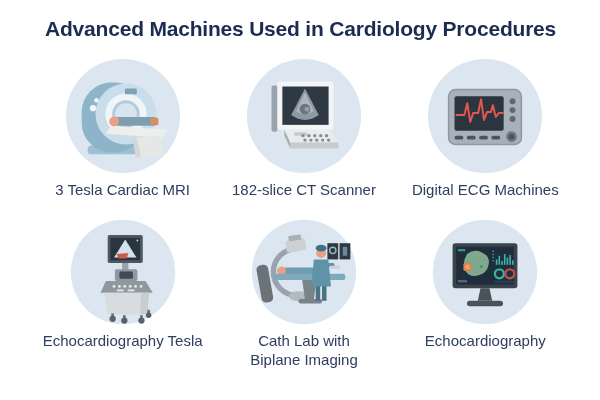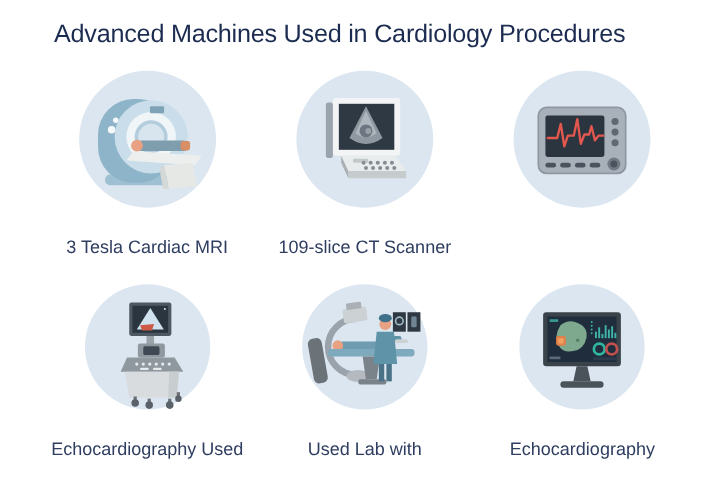--- a/index.html
+++ b/index.html
@@ -5,33 +5,33 @@
   html, body { margin: 0; padding: 0; }
   body {
     width: 600px; height: 400px;
     background: var(--background, #ffffff);
     font-family: "Liberation Sans", sans-serif;
     position: relative; overflow: hidden;
   }
   .page { position: absolute; inset: 0; }
   .title {
     position: absolute; left: 45px; top: 17px; margin: 0;
-    font-size: 21px; font-weight: 400; letter-spacing: -0.2px;
+    font-size: 21px; font-weight: 700; letter-spacing: -0.2px;
     color: var(--title-text, #1c2c50);
   }
   .grid {
     position: absolute; left: 32px; right: 24px; top: 57px;
     display: grid; grid-template-columns: repeat(3, 1fr); row-gap: 15px;
   }
   .cell { display: flex; flex-direction: column; align-items: center; }
   .icon-wrap { width: 118px; height: 118px; }
   .row2 .icon-wrap { width: 108px; height: 108px; margin-top: 3px; }
   .icon-wrap svg { display: block; width: 100%; height: 100%; }
   .label {
-    margin-top: 22px; font-size: 15px; font-weight: 500;
+    margin-top: 5px; font-size: 15px; font-weight: 500;
     color: var(--label-text, #2e3d60); text-align: center; line-height: 1.3;
   }
   .label span { display: block; }
 </style>
 </head>
 <body>
 
 <div class="page">
   <h1 class="title">Advanced Machines Used in Cardiology Procedures</h1>
 
@@ -87,21 +87,21 @@
               <circle cx="83" cy="80" r="1.7"></circle>
             <circle cx="61" cy="84.5" r="1.7"></circle>
               <circle cx="67" cy="84.5" r="1.7"></circle>
               <circle cx="73" cy="84.5" r="1.7"></circle>
               <circle cx="79" cy="84.5" r="1.7"></circle>
               <circle cx="85" cy="84.5" r="1.7"></circle>
           </g>
         </svg>
       </div>
       <div class="label">
-        <span>109-slice CT Scanner</span>
+        <span>182-slice CT Scanner</span>
         <span></span>
       </div>
     </div>
 
     <div class="cell row1">
       <div class="icon-wrap">
         <svg viewBox="0 0 120 120" aria-hidden="true">
           <circle cx="60" cy="60" r="58" fill="#dbe6f0"></circle>
           <rect x="23" y="33" width="74" height="56" rx="7" fill="#a8b0b9"></rect>
           <rect x="23" y="33" width="74" height="56" rx="7" fill="none" stroke="#8f98a2" stroke-width="1.5"></rect>
@@ -110,20 +110,24 @@
           <circle cx="88" cy="45" r="3" fill="#5f6873"></circle>
           <circle cx="88" cy="54" r="3" fill="#5f6873"></circle>
           <circle cx="88" cy="63" r="3" fill="#5f6873"></circle>
           <rect x="29" y="80" width="9" height="4" rx="2" fill="#4a535e"></rect>
           <rect x="41.5" y="80" width="9" height="4" rx="2" fill="#4a535e"></rect>
           <rect x="54" y="80" width="9" height="4" rx="2" fill="#4a535e"></rect>
           <rect x="66.5" y="80" width="9" height="4" rx="2" fill="#4a535e"></rect>
           <circle cx="87" cy="81" r="5.5" fill="#717a84"></circle>
           <circle cx="87" cy="81" r="3" fill="#4a535e"></circle>
         </svg>
+      </div>
+      <div class="label">
+        <span>Digital ECG Machines</span>
+        <span></span>
       </div>
     </div>
 
     <div class="cell row2">
       <div class="icon-wrap">
         <svg viewBox="0 0 120 120" aria-hidden="true">
           <circle cx="60" cy="60" r="58" fill="#dbe6f0"></circle>
           <rect x="59" y="46" width="7" height="14" fill="#9aa2aa"></rect>
           <rect x="43" y="19" width="39" height="31" rx="2" fill="#4e5863"></rect>
           <rect x="46" y="22" width="33" height="25" fill="#2b3540"></rect>
@@ -153,21 +157,21 @@
           </g>
           <g fill="#5a6169">
             <circle cx="48.5" cy="112" r="3.5"></circle>
               <circle cx="61.5" cy="114" r="3.5"></circle>
             <circle cx="80.5" cy="114" r="3.5"></circle>
               <circle cx="88.5" cy="108" r="3"></circle>
           </g>
         </svg>
       </div>
       <div class="label">
-        <span>Echocardiography Used</span>
+        <span>Echocardiography Tesla</span>
       </div>
     </div>
 
     <div class="cell row2">
       <div class="icon-wrap">
         <svg viewBox="0 0 120 120" aria-hidden="true">
           <circle cx="60" cy="60" r="58" fill="#dbe6f0"></circle>
           <rect x="10" y="52" width="13" height="42" rx="5" fill="#6b7278" transform="rotate(-10 16 73)"></rect>
           <path d="M52 34 A26 26 0 0 0 52 86" fill="none" stroke="#9aa3ab" stroke-width="6"></path>
           <g transform="rotate(-8 51 31)">
@@ -187,21 +191,22 @@
           <rect x="73" y="74" width="5" height="18" fill="#4a7388"></rect>
           <rect x="80" y="74" width="5" height="18" fill="#4a7388"></rect>
           <path d="M71 46 L87 46 L90 76 L68 76 Z" fill="#5f93a8"></path>
           <rect x="84" y="50" width="10" height="4.5" rx="2.2" fill="#5f93a8"></rect>
           <rect x="88" y="53" width="12" height="3.5" rx="1.7" fill="#ccd1d4"></rect>
           <circle cx="79" cy="39" r="5.5" fill="#e8a182"></circle>
           <ellipse cx="79" cy="33.5" rx="6" ry="3.8" fill="#3f7089"></ellipse>
         </svg>
       </div>
       <div class="label">
-        <span>Used Lab with</span>
+        <span>Cath Lab with</span>
+        <span>Biplane Imaging</span>
       </div>
     </div>
 
     <div class="cell row2">
       <div class="icon-wrap">
         <svg viewBox="0 0 120 120" aria-hidden="true">
           <circle cx="60" cy="60" r="58" fill="#dbe6f0"></circle>
           <rect x="24" y="28" width="72" height="50" rx="3" fill="#3a424a"></rect>
           <rect x="28" y="32" width="64" height="42" fill="#1f2d3d"></rect>
           <path d="M40 40 q8 -6 16 -2 q10 4 8 14 q-2 10 -12 12 q-10 2 -14 -6 q-4 -8 2 -18 Z" fill="#7fa98f"></path>

